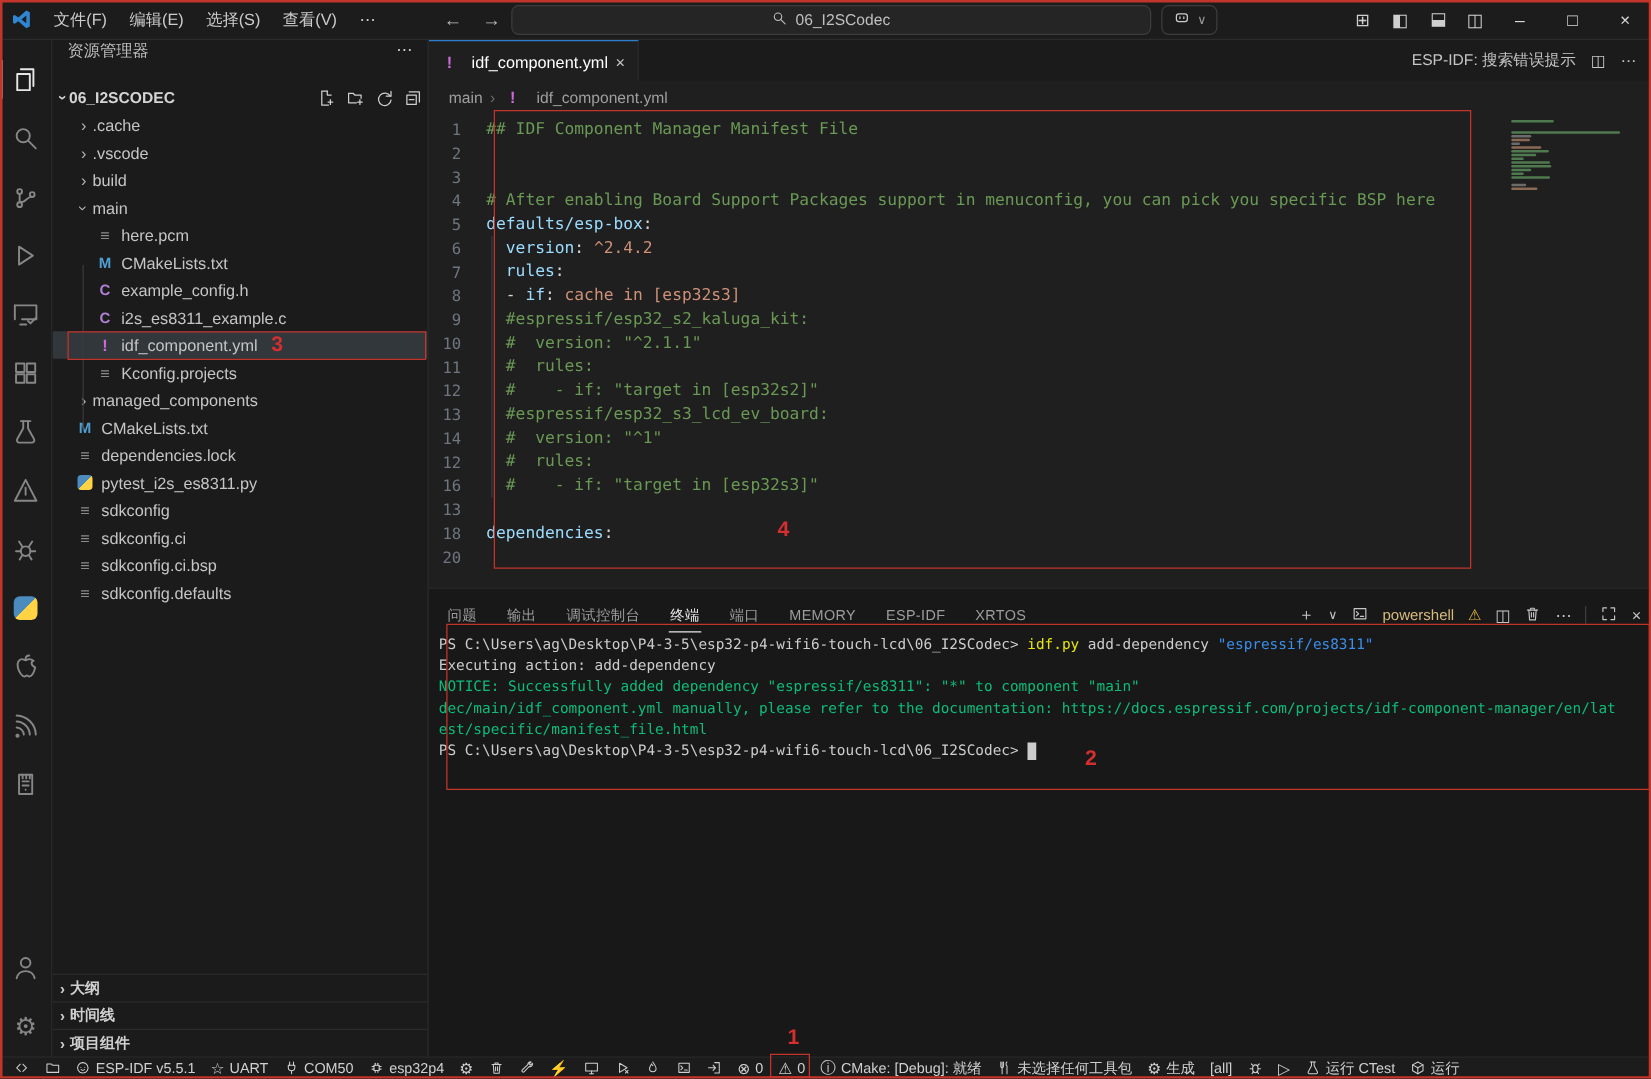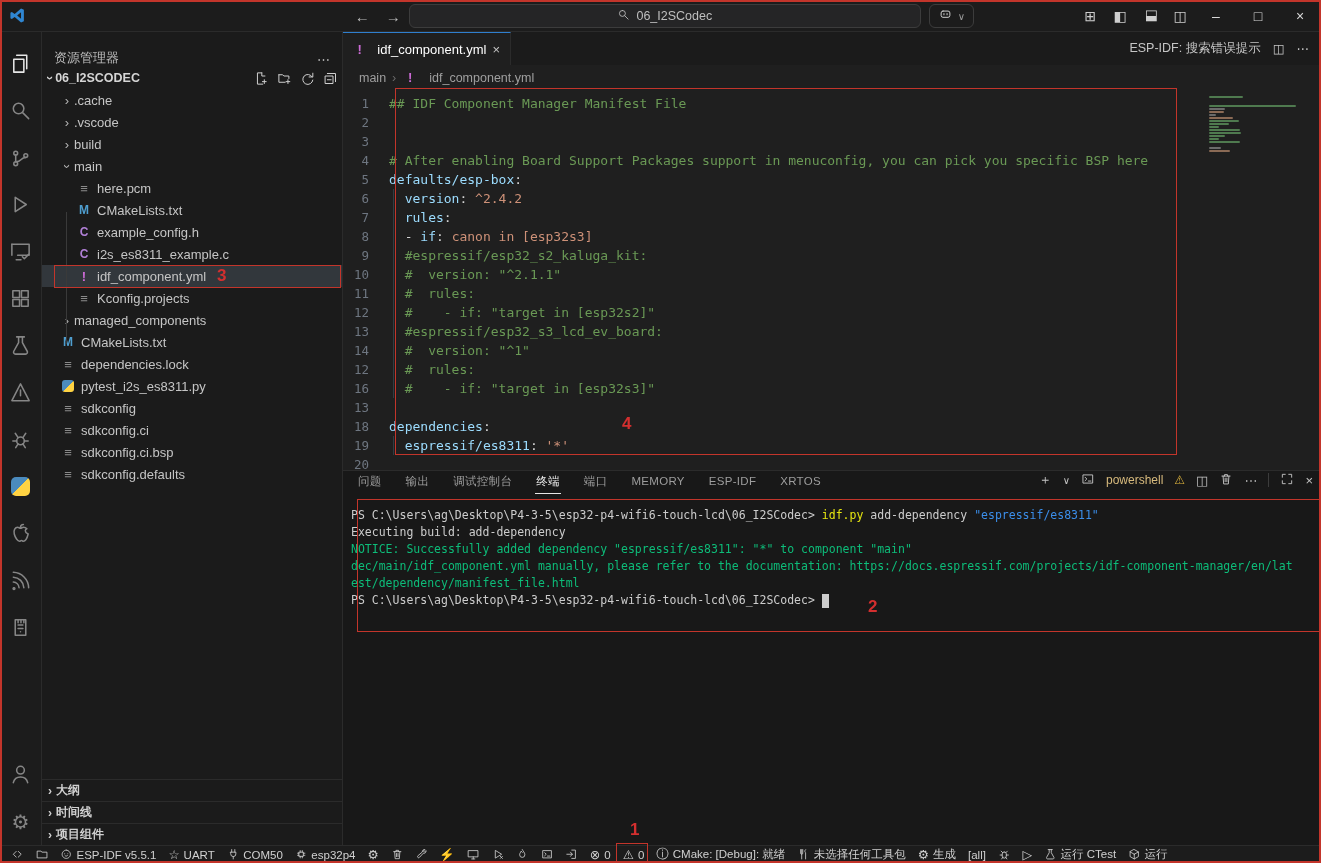--- a/index.html
+++ b/index.html
@@ -37,21 +37,21 @@
   .act-item.active { color:#e7e7e7; }
   .act-item.active::before { content:""; position:absolute; left:0; top:8px; bottom:8px;
     width:2px; background:#e7e7e7; }
   .act-item svg { width:23px; height:23px; }
   .act-spacer { flex:1; }
   .glyph-gear { font-size:20px; }
 
   
   .sidebar { width:301px; background:#1b1b1b; border-right:1px solid #2b2b2b; position:relative;
     font-size:13px; }
-  .sb-title-row { height:35px; display:flex; align-items:flex-end; padding:0 12px; color:#bdbdbd; }
+  .sb-title-row { height:35px; display:flex; align-items:flex-start; padding:0 12px; color:#bdbdbd; }
   .sb-title-more { margin-left:auto; color:#cfcfcf; }
   .sb-project-row { height:22px; display:flex; align-items:center; padding:0 4px 0 6px;
     font-weight:bold; color:#d5d5d5; font-size:12.5px; }
   .sb-project-row .chev { margin-right:3px; }
   .sb-proj-actions { margin-left:auto; display:flex; gap:8px; color:#cfcfcf; }
   .sb-proj-actions svg { width:15px; height:15px; }
   .tree { position:absolute; top:57px; left:0; right:0; bottom:66px; overflow:hidden; }
   .tree-row { height:22px; display:flex; align-items:center; color:#c5c5c5; position:relative; }
   .tree-row.selected { background:#32373c; }
   .tree-row .chev { color:#b5b5b5; width:14px; display:inline-block; text-align:center; }
@@ -89,21 +89,21 @@
   .cl.guide .lc::before { content:""; position:absolute; left:4px; top:0; bottom:0; width:1px;
     background:#333c42; }
   .seg-key { color:#9CDCFE; } .seg-val { color:#CE9178; } .seg-com { color:#6A9955; }
   .seg-pln { color:#d4d4d4; }
   .minimap { position:absolute; top:6px; right:16px; width:96px; }
   .mm-bar { height:2px; margin-bottom:1px; border-radius:1px; }
 
   
   .panel { height:375px; background:#181818; border-top:1px solid #2b2b2b; display:flex;
     flex-direction:column; }
-  .panel-header { height:30px; display:flex; align-items:flex-start; padding:0 8px 0 14px; }
+  .panel-header { height:30px; display:flex; align-items:flex-end; padding:0 8px 0 14px; }
   .ptab { font-size:11.5px; color:#9d9d9d; margin-right:22px; padding:6px 1px; letter-spacing:.3px; }
   .ptab.active { color:#e7e7e7; border-bottom:1px solid #e7e7e7; }
   .panel-actions { margin-left:auto; display:flex; align-items:center; gap:11px; color:#c5c5c5;
     font-size:13px; }
   .panel-actions svg { width:14px; height:14px; }
   .ps-label { color:#d7ba7d; font-size:12px; }
   .warn-y { color:#e2b73d; font-size:12px; }
   .psep { width:1px; height:14px; background:#3c3c3c; }
   .terminal { flex:1; padding:6px 0 0 8px; font-family:"DejaVu Sans Mono", monospace;
     font-size:11.5px; overflow:hidden; }
@@ -130,20 +130,21 @@
 <body>
 
 <div class="window">
 
   <div class="titlebar">
     <span class="tb-logo">
       <svg viewBox="0 0 24 24">
           <path fill="#2f86d2" d="M17 2l4 2v16l-4 2-9-8-4 3-2-1v-8l2-1 4 3 9-8zm0 5.5L11.5 12 17 16.5v-9z"></path>
         </svg>
     </span>
+    <span id="menus"><span class="menu-item">文件(F)</span><span class="menu-item">编辑(E)</span><span class="menu-item">选择(S)</span><span class="menu-item">查看(V)</span><span class="menu-item">⋯</span></span>
     <div class="tb-center">
       <span class="nav-arrow">←</span>
       <span class="nav-arrow">→</span>
       <div class="searchbox">
         <span id="search-icon-slot"><span style="display: inline-flex; align-items: center;">
               <svg viewBox="0 0 24 24" width="13" height="13">
                 <path d="M10 4.5a5.5 5.5 0 1 0 0 11a5.5 5.5 0 0 0 0-11" fill="none" stroke="#bfbfbf" stroke-width="1.6" stroke-linecap="round" stroke-linejoin="round"></path>
                 <path d="M14.5 14.5L20.5 20.5" fill="none" stroke="#bfbfbf" stroke-width="1.6" stroke-linecap="round" stroke-linejoin="round"></path>
               </svg>
             </span></span>
@@ -465,32 +466,31 @@
       </div>
       <div class="editor">
         <div class="code-lines" id="code-lines">
             <div class="cl"><span class="ln">1</span><span class="lc"><span class="seg-com">## IDF Component Manager Manifest File</span></span></div>
             <div class="cl"><span class="ln">2</span><span class="lc"></span></div>
             <div class="cl"><span class="ln">3</span><span class="lc"></span></div>
             <div class="cl"><span class="ln">4</span><span class="lc"><span class="seg-com"># After enabling Board Support Packages support in menuconfig, you can pick you specific BSP here</span></span></div>
             <div class="cl"><span class="ln">5</span><span class="lc"><span class="seg-key">defaults/esp-box</span><span class="seg-pln">:</span></span></div>
             <div class="cl guide"><span class="ln">6</span><span class="lc"><span class="seg-pln">  </span><span class="seg-key">version</span><span class="seg-pln">: </span><span class="seg-val">^2.4.2</span></span></div>
             <div class="cl guide"><span class="ln">7</span><span class="lc"><span class="seg-pln">  </span><span class="seg-key">rules</span><span class="seg-pln">:</span></span></div>
-            <div class="cl guide"><span class="ln">8</span><span class="lc"><span class="seg-pln">  - </span><span class="seg-key">if</span><span class="seg-pln">: </span><span class="seg-val">canon in [esp32s3]</span></span></div>
+            <div class="cl guide"><span class="ln">8</span><span class="lc"><span class="seg-pln">  - </span><span class="seg-key">if</span><span class="seg-pln">: </span><span class="seg-val">cache in [esp32s3]</span></span></div>
             <div class="cl guide"><span class="ln">9</span><span class="lc"><span class="seg-pln">  </span><span class="seg-com">#espressif/esp32_s2_kaluga_kit:</span></span></div>
             <div class="cl guide"><span class="ln">10</span><span class="lc"><span class="seg-pln">  </span><span class="seg-com">#  version: "^2.1.1"</span></span></div>
             <div class="cl guide"><span class="ln">11</span><span class="lc"><span class="seg-pln">  </span><span class="seg-com">#  rules:</span></span></div>
             <div class="cl guide"><span class="ln">12</span><span class="lc"><span class="seg-pln">  </span><span class="seg-com">#    - if: "target in [esp32s2]"</span></span></div>
             <div class="cl guide"><span class="ln">13</span><span class="lc"><span class="seg-pln">  </span><span class="seg-com">#espressif/esp32_s3_lcd_ev_board:</span></span></div>
             <div class="cl guide"><span class="ln">14</span><span class="lc"><span class="seg-pln">  </span><span class="seg-com">#  version: "^1"</span></span></div>
             <div class="cl guide"><span class="ln">12</span><span class="lc"><span class="seg-pln">  </span><span class="seg-com">#  rules:</span></span></div>
             <div class="cl guide"><span class="ln">16</span><span class="lc"><span class="seg-pln">  </span><span class="seg-com">#    - if: "target in [esp32s3]"</span></span></div>
             <div class="cl"><span class="ln">13</span><span class="lc"></span></div>
             <div class="cl"><span class="ln">18</span><span class="lc"><span class="seg-key">dependencies</span><span class="seg-pln">:</span></span></div>
-            <div class="cl guide"><span class="ln">19</span><span class="lc"><span class="seg-pln">  </span><span class="seg-key">espressif/es8311</span><span class="seg-pln">: </span><span class="seg-val">'*'</span></span></div>
             <div class="cl"><span class="ln">20</span><span class="lc"></span></div>
           </div>
         <div class="minimap" id="minimap">
             <div class="mm-bar" style="width: 34.2px; background: rgb(79, 122, 79);"></div>
             <div class="mm-bar" style="width: 0px; background: transparent;"></div>
             <div class="mm-bar" style="width: 0px; background: transparent;"></div>
             <div class="mm-bar" style="width: 87.3px; background: rgb(79, 122, 79);"></div>
             <div class="mm-bar" style="width: 16.2px; background: rgb(107, 107, 107);"></div>
             <div class="mm-bar" style="width: 15.3px; background: rgb(138, 106, 85);"></div>
             <div class="mm-bar" style="width: 7.2px; background: rgb(107, 107, 107);"></div>
@@ -543,24 +543,24 @@
                     <path d="M15 4h5v5" fill="none" stroke="#c5c5c5" stroke-width="1.6" stroke-linecap="round" stroke-linejoin="round"></path>
                     <path d="M20 15v5h-5" fill="none" stroke="#c5c5c5" stroke-width="1.6" stroke-linecap="round" stroke-linejoin="round"></path>
                     <path d="M9 20H4v-5" fill="none" stroke="#c5c5c5" stroke-width="1.6" stroke-linecap="round" stroke-linejoin="round"></path>
                   </svg>
                 </span></span>
             <span>×</span>
           </span>
         </div>
         <div class="terminal" id="terminal">
             <div class="tl"><span class="t-w">PS C:\Users\ag\Desktop\P4-3-5\esp32-p4-wifi6-touch-lcd\06_I2SCodec&gt; </span><span class="t-y">idf.py</span><span class="t-w"> add-dependency </span><span class="t-b">"espressif/es8311"</span></div>
-            <div class="tl"><span class="t-w">Executing build: add-dependency</span></div>
+            <div class="tl"><span class="t-w">Executing action: add-dependency</span></div>
             <div class="tl"><span class="t-g">NOTICE: Successfully added dependency "espressif/es8311": "*" to component "main"</span></div>
             <div class="tl"><span class="t-g">dec/main/idf_component.yml manually, please refer to the documentation: https://docs.espressif.com/projects/idf-component-manager/en/lat</span></div>
-            <div class="tl"><span class="t-g">est/dependency/manifest_file.html</span></div>
+            <div class="tl"><span class="t-g">est/specific/manifest_file.html</span></div>
             <div class="tl"><span class="t-w">PS C:\Users\ag\Desktop\P4-3-5\esp32-p4-wifi6-touch-lcd\06_I2SCodec&gt; </span><span class="t-cur" style="display: inline-block; width: 7px; height: 14px; vertical-align: -2px;">&nbsp;</span></div>
           </div>
       </div>
     </div>
   </div>
 
   <div class="statusbar" id="statusbar">
       <span class="sb-item">
         <span style="display: inline-flex; align-items: center;">
           <svg viewBox="0 0 24 24" width="12.5" height="12.5">

